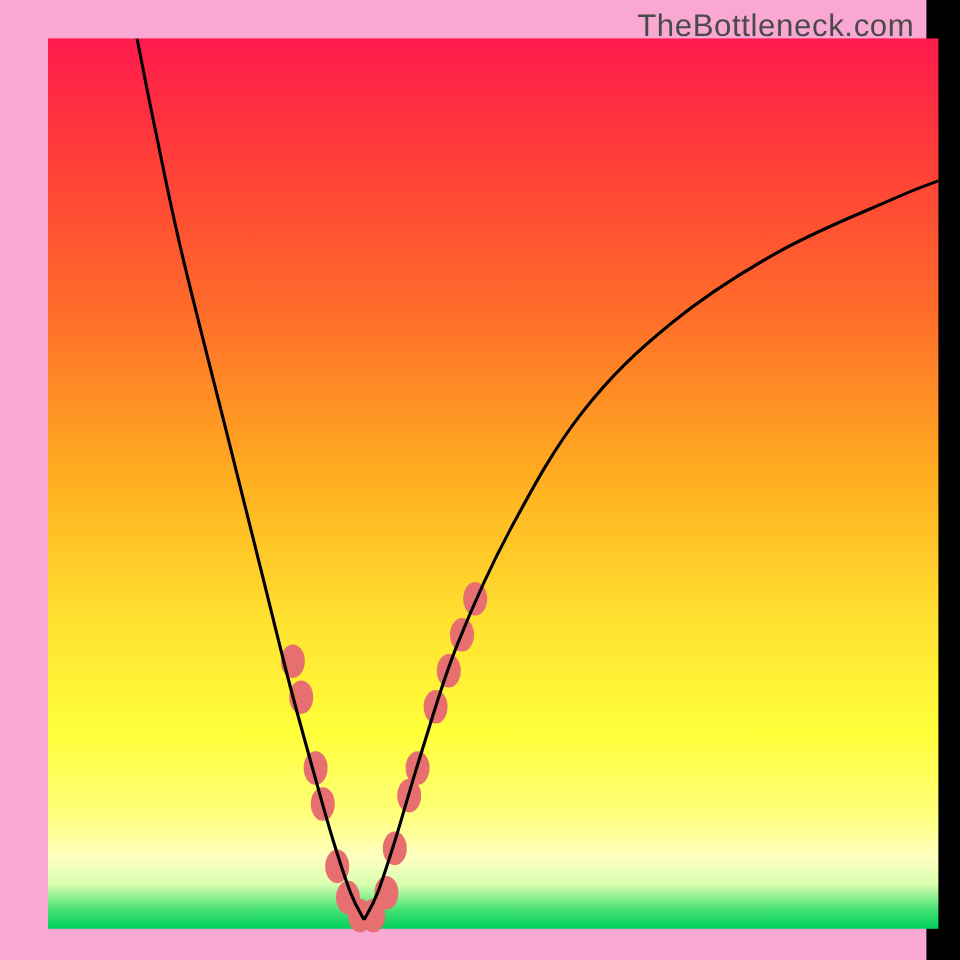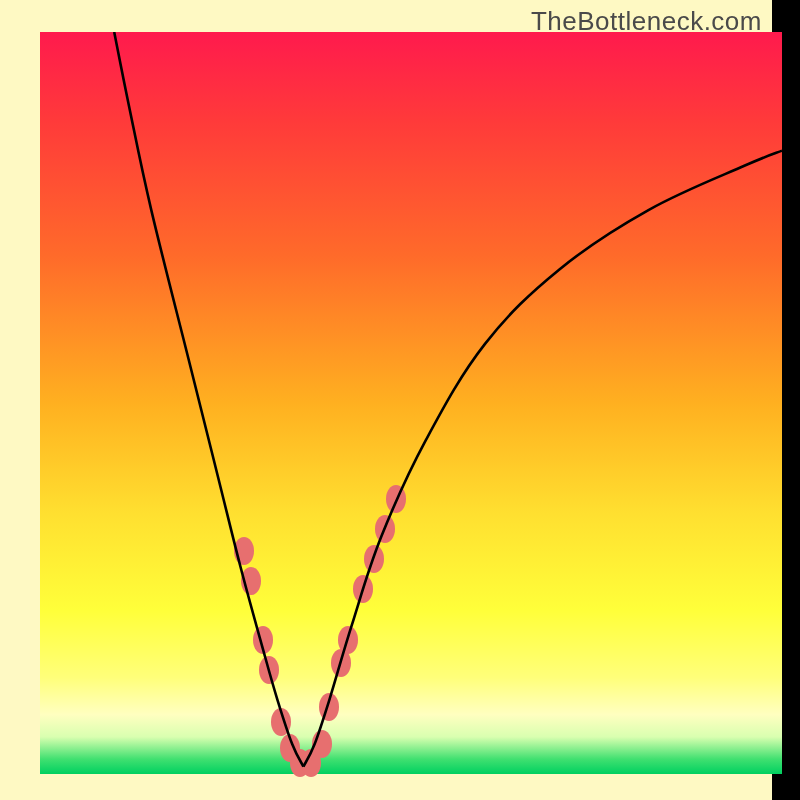--- a/index.html
+++ b/index.html
@@ -8,21 +8,21 @@
     width: 800px;
     height: 800px;
     overflow: hidden;
     background: #000;
     font-family: Arial, Helvetica, sans-serif;
   }
   .frame {
     position: relative;
     width: 772px;
     height: 800px;
-    background: #fef9c3;
+    background: #f9a8d4;
   }
   .plot {
     position: absolute;
     left: 40px;
     top: 32px;
     width: 742px;
     height: 742px;
     background: linear-gradient(to bottom,
       #ff1a4d 0%,
       #ff3a3a 12%,

